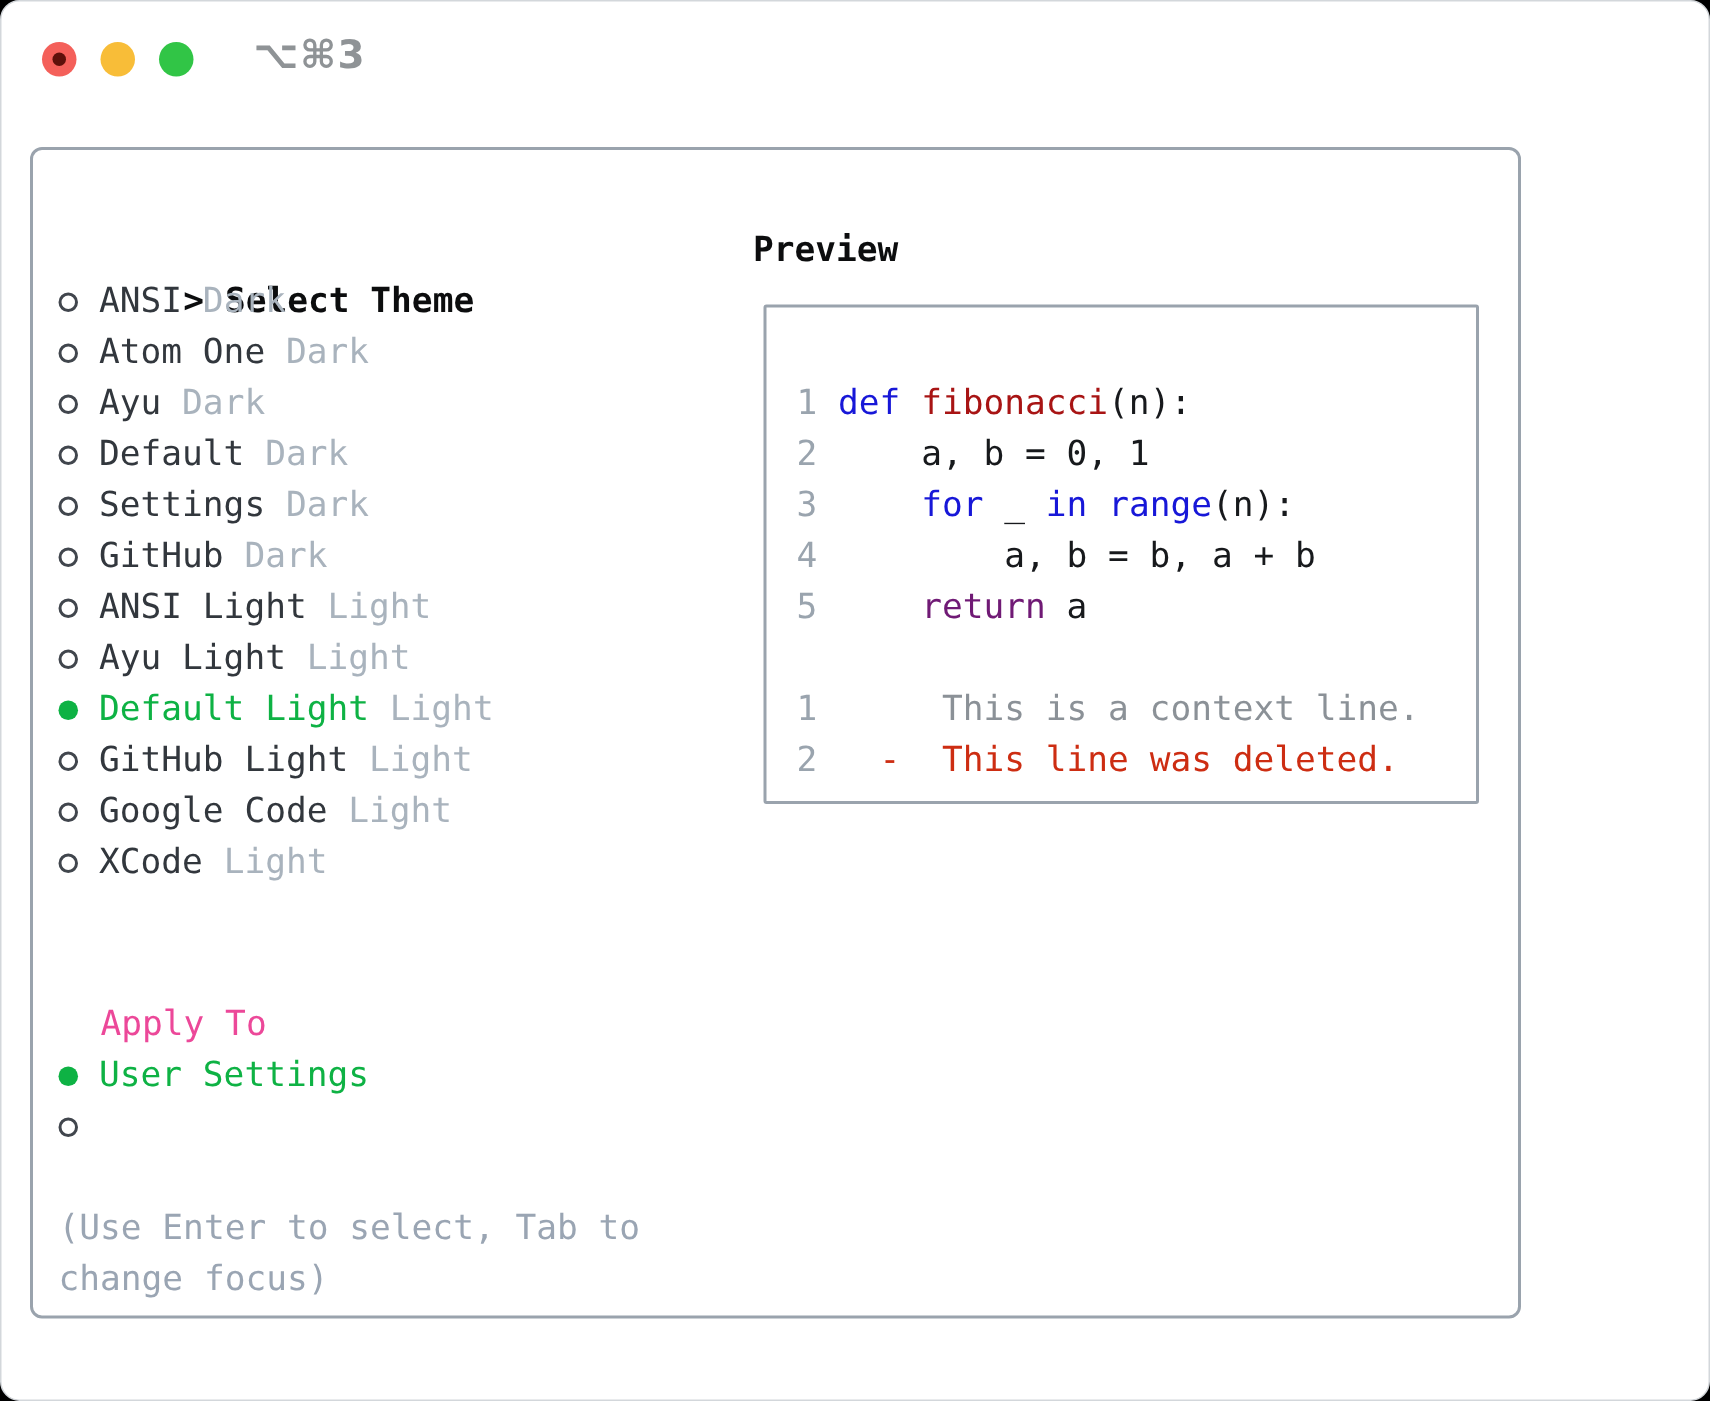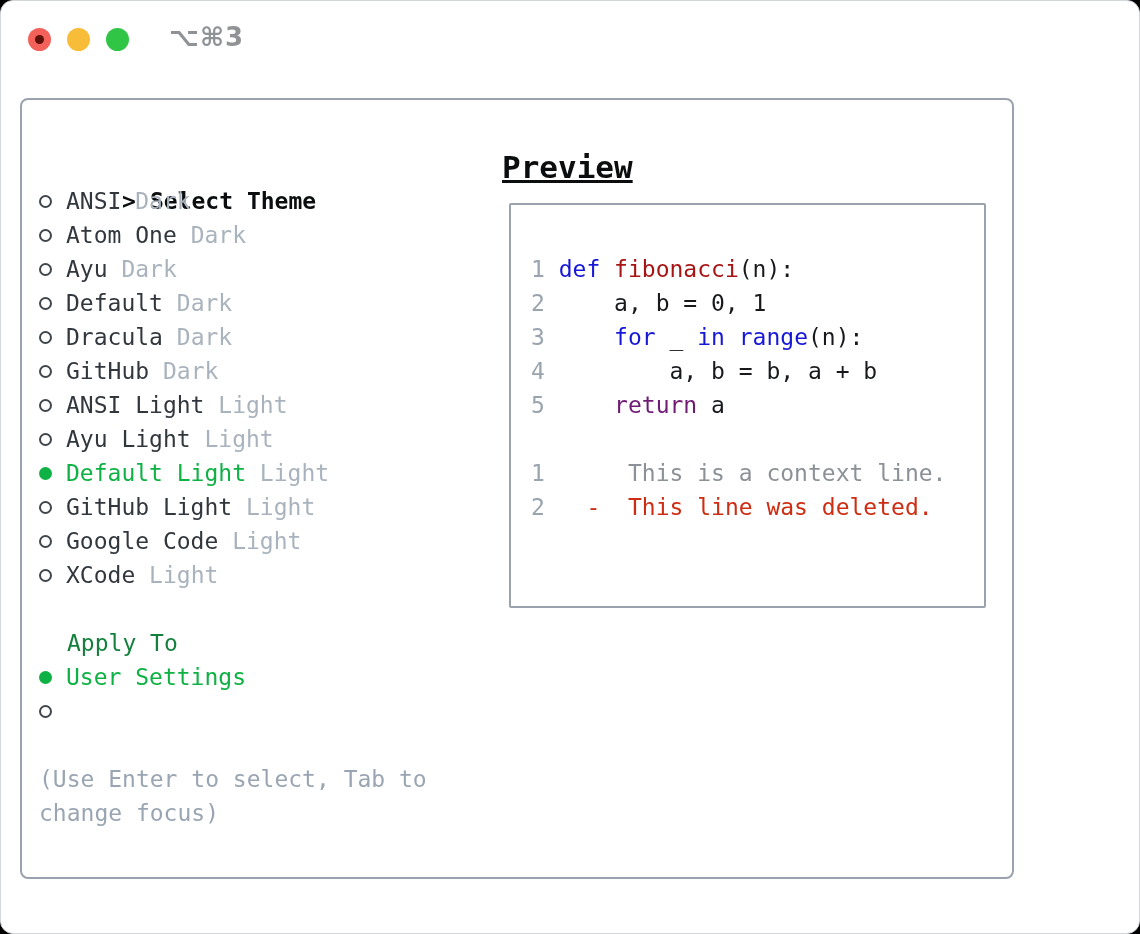--- a/index.html
+++ b/index.html
@@ -43,29 +43,29 @@
   .panel-header .cursor{margin-right:14px;}
   .opt-row{height:34px;display:flex;align-items:center;}
   .radio{
     width:9px;height:9px;border:2px solid var(--radio);border-radius:50%;
     display:inline-block;margin-right:14px;flex:0 0 auto;background:transparent;
   }
   .radio.on{width:13px;height:13px;border:none;background:var(--green);}
   .t-label,.t-variant{white-space:pre;}
   .t-variant{color:var(--variant);}
   .opt-row.selected .t-label{color:var(--green);}
-  .apply-header{color:#15803d;margin-left:28px;}
+  .apply-header{color:#ec4899;margin-left:28px;margin-top:40px;}
   .hint{color:var(--hint);}
   
   .preview-header{
-    position:absolute;left:501px;top:149px;font-size:31px;line-height:34px;
-    font-weight:bold;color:var(--header);text-decoration:underline;
+    position:absolute;left:501px;top:149px;font-size:23px;line-height:34px;
+    font-weight:bold;color:var(--header);
   }
   .preview-box{
-    position:absolute;left:508px;top:202px;width:477px;height:405px;
+    position:absolute;left:508px;top:202px;width:477px;height:333px;
     border:2px solid var(--border);border-radius:2px;box-sizing:border-box;
     background:var(--bg);
   }
   .code{position:absolute;left:20px;top:47px;font-size:23px;line-height:34px;}
   .code-line{min-height:34px;line-height:34px;white-space:pre;}
 </style>
 </head>
 <body>
 
 <div class="window">
@@ -101,21 +101,21 @@
           <span class="t-label">Ayu</span>
           <span class="t-variant"> Dark</span>
         </div>
         <div class="opt-row">
           <span class="radio"></span>
           <span class="t-label">Default</span>
           <span class="t-variant"> Dark</span>
         </div>
         <div class="opt-row">
           <span class="radio"></span>
-          <span class="t-label">Dracula</span>
+          <span class="t-label">Settings</span>
           <span class="t-variant"> Dark</span>
         </div>
         <div class="opt-row">
           <span class="radio"></span>
           <span class="t-label">GitHub</span>
           <span class="t-variant"> Dark</span>
         </div>
         <div class="opt-row">
           <span class="radio"></span>
           <span class="t-label">ANSI Light</span>

